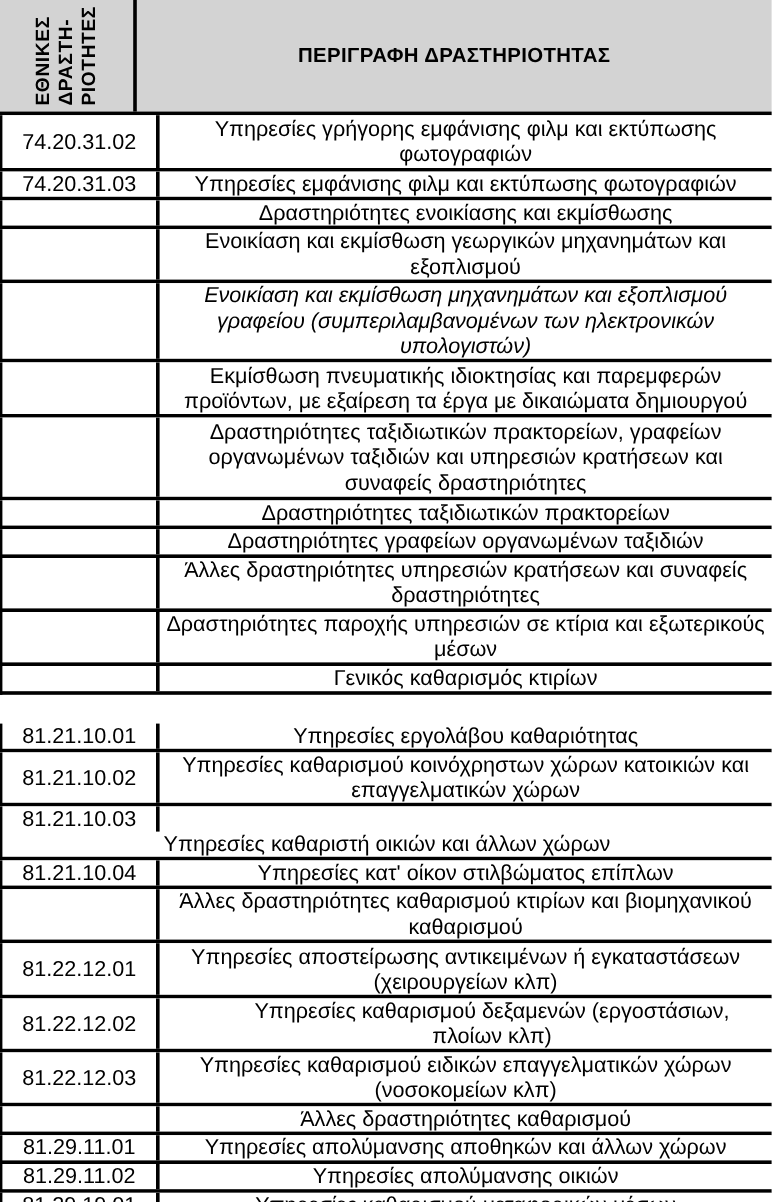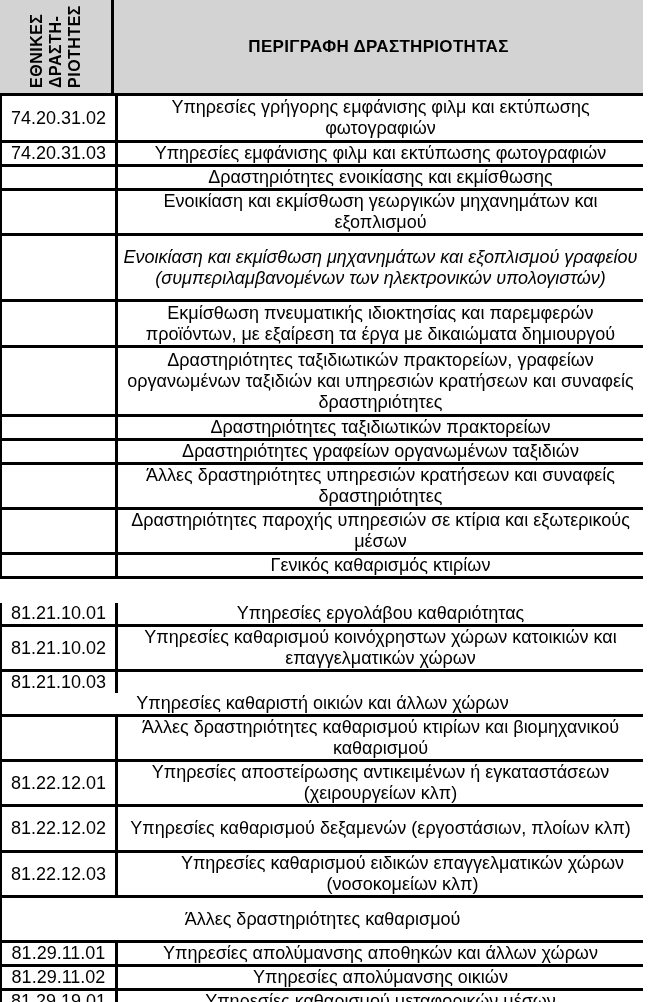--- a/index.html
+++ b/index.html
@@ -53,21 +53,21 @@
   }
 
   
   .row {
     display: flex;
     background: #ffffff;
     border-left: 2px solid #000;
     border-bottom: 3px solid #000;
   }
   .cell-code {
-    width: 116px;
+    width: 131px;
     border-right: 3px solid #000;
     display: flex;
     align-items: center;
     justify-content: center;
     font-size: 18px;
     line-height: 21px;
   }
   .cell-desc {
     flex: 1;
     display: flex;
@@ -92,21 +92,21 @@
   .tbody .row:nth-child(10) { min-height: 43px; }
   .tbody .row:nth-child(11) { min-height: 45px; }
   .tbody .row:nth-child(12) { min-height: 20px; }
   .tbody .row:nth-child(13) { min-height: 22px; margin-top: 24px; }
   .tbody .row:nth-child(14) { min-height: 43px; }
   .tbody .row:nth-child(15) { min-height: 22px; flex-direction: column; }
   .tbody .row:nth-child(16) { min-height: 21px; }
   .tbody .row:nth-child(17) { min-height: 43px; }
   .tbody .row:nth-child(18) { min-height: 46px; }
   .tbody .row:nth-child(19) { min-height: 45px; gap: 44px; }
-  .tbody .row:nth-child(20) { min-height: 45px; flex-direction: column; }
+  .tbody .row:nth-child(20) { min-height: 45px; }
   .tbody .row:nth-child(21) { min-height: 22px; }
   .tbody .row:nth-child(22) { min-height: 21px; }
   .tbody .row:nth-child(23) { min-height: 20px; }
   .tbody .row:nth-child(24) { min-height: 22px; }
 </style>
 </head>
 <body>
 
 <div class="page">
   <div class="codes-table">
@@ -177,20 +177,24 @@
         </div>
         <div class="row">
           <div class="cell-code">81.21.10.02</div>
           <div class="cell-desc">Υπηρεσίες καθαρισμού κοινόχρηστων χώρων κατοικιών και επαγγελματικών χώρων</div>
         </div>
         <div class="row">
           <div class="cell-code">81.21.10.03</div>
           <div class="cell-desc">Υπηρεσίες καθαριστή οικιών και άλλων χώρων</div>
         </div>
         <div class="row">
+          <div class="cell-code">81.21.10.04</div>
+          <div class="cell-desc">Υπηρεσίες κατ' οίκον στιλβώματος επίπλων</div>
+        </div>
+        <div class="row">
           <div class="cell-code"></div>
           <div class="cell-desc">Άλλες δραστηριότητες καθαρισμού κτιρίων και βιομηχανικού καθαρισμού</div>
         </div>
         <div class="row">
           <div class="cell-code">81.22.12.01</div>
           <div class="cell-desc">Υπηρεσίες αποστείρωσης αντικειμένων ή εγκαταστάσεων (χειρουργείων κλπ)</div>
         </div>
         <div class="row">
           <div class="cell-code">81.22.12.02</div>
           <div class="cell-desc">Υπηρεσίες καθαρισμού δεξαμενών (εργοστάσιων, πλοίων κλπ)</div>

